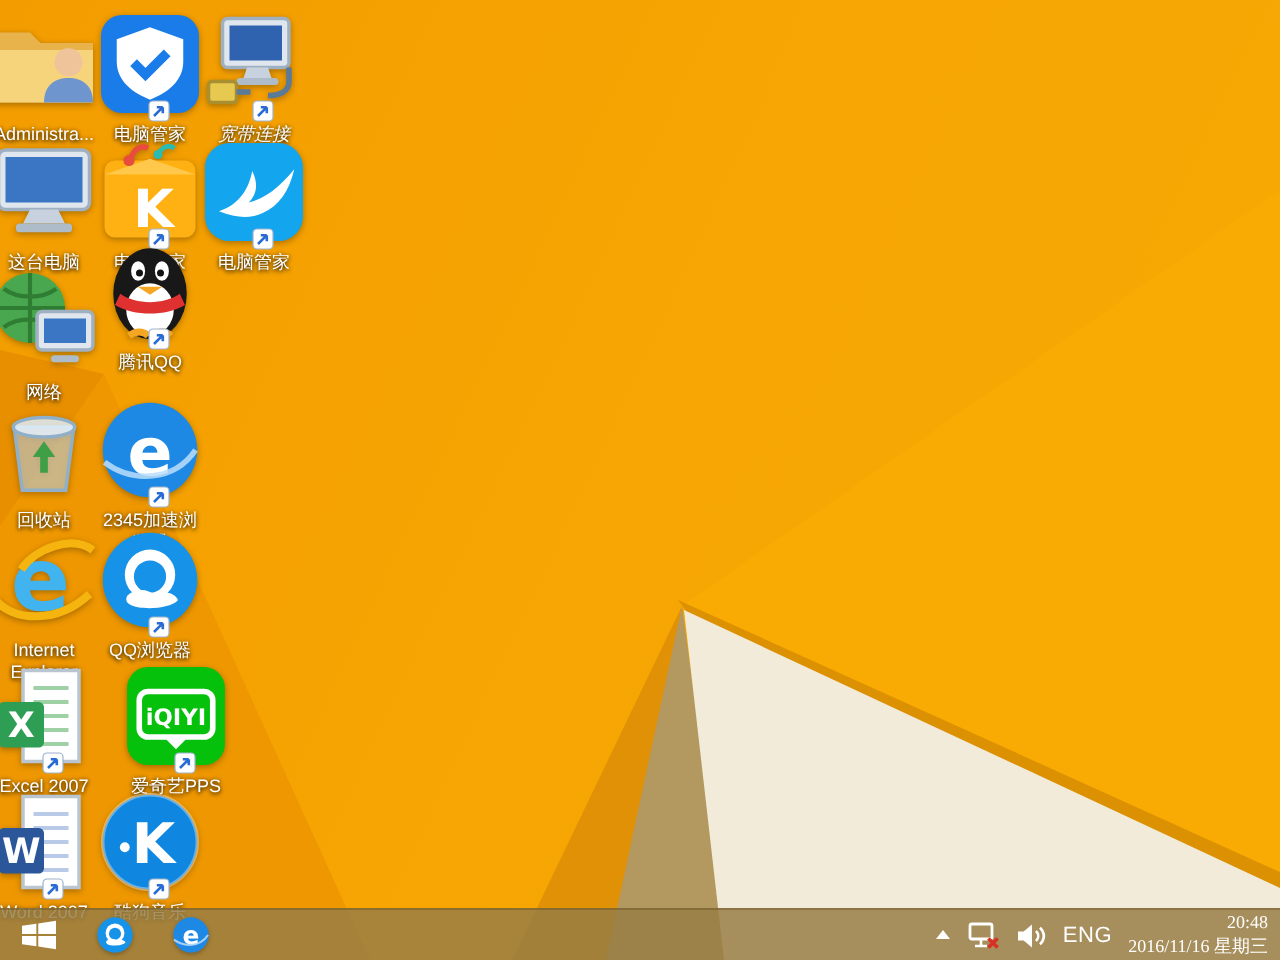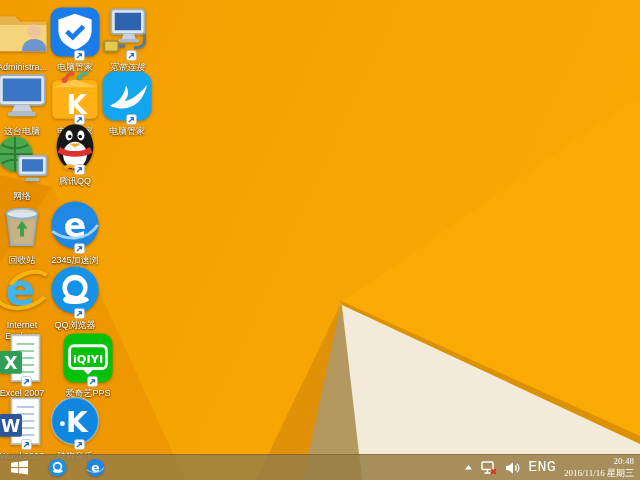--- a/index.html
+++ b/index.html
@@ -32,21 +32,21 @@
     background:rgba(151,125,68,.84);
     border-top:1px solid rgba(90,70,30,.35);
     box-sizing:border-box;display:flex;align-items:center;z-index:5;}
   .start-button{width:38px;height:26px;display:flex;align-items:center;justify-content:center;cursor:pointer;}
   .start-button svg{width:17px;height:15px;}
   .taskbar-apps{display:flex;align-items:center;height:100%;}
   .task-icon{width:38px;height:26px;display:flex;align-items:center;justify-content:center;cursor:pointer;}
   .task-icon svg{width:21px;height:21px;filter:drop-shadow(0 1px 1px rgba(0,0,0,.25));}
   .tray{margin-left:auto;display:flex;align-items:center;gap:8px;height:100%;padding-right:6px;}
   .tray-btn{display:flex;align-items:center;justify-content:center;height:100%;cursor:pointer;}
-  .tray-text{font-size:15px;color:#fff;letter-spacing:.3px;font-family:Liberation Mono, monospace;}
+  .tray-text{font-size:11px;color:#fff;letter-spacing:.3px;}
   .clock{text-align:right;font-size:9px;color:#fff;line-height:1.3;cursor:pointer;white-space:nowrap;font-family:Liberation Serif, serif;}
 </style>
 </head>
 <body>
 
 <div class="desktop" style="--accent: #f6a502;">
 
   <div class="wp wp-right-bright"></div>
   <div class="wp wp-ll-bright"></div>
   <div class="wp wp-tl-dark"></div>

